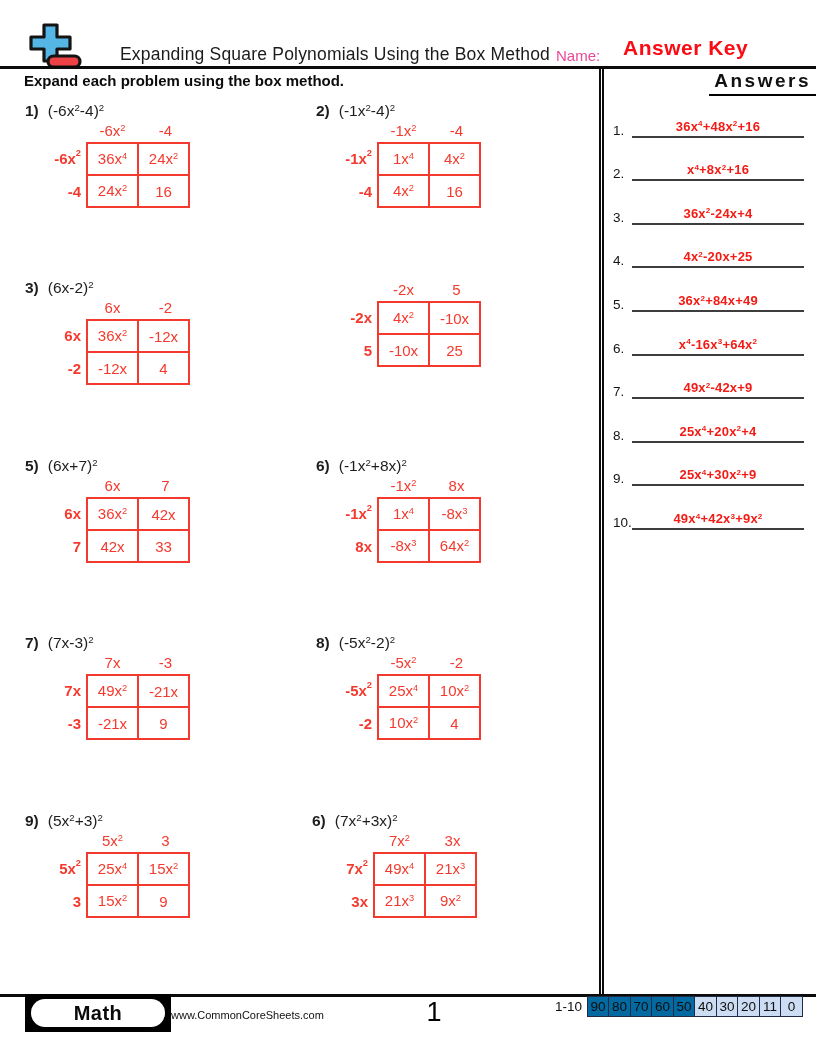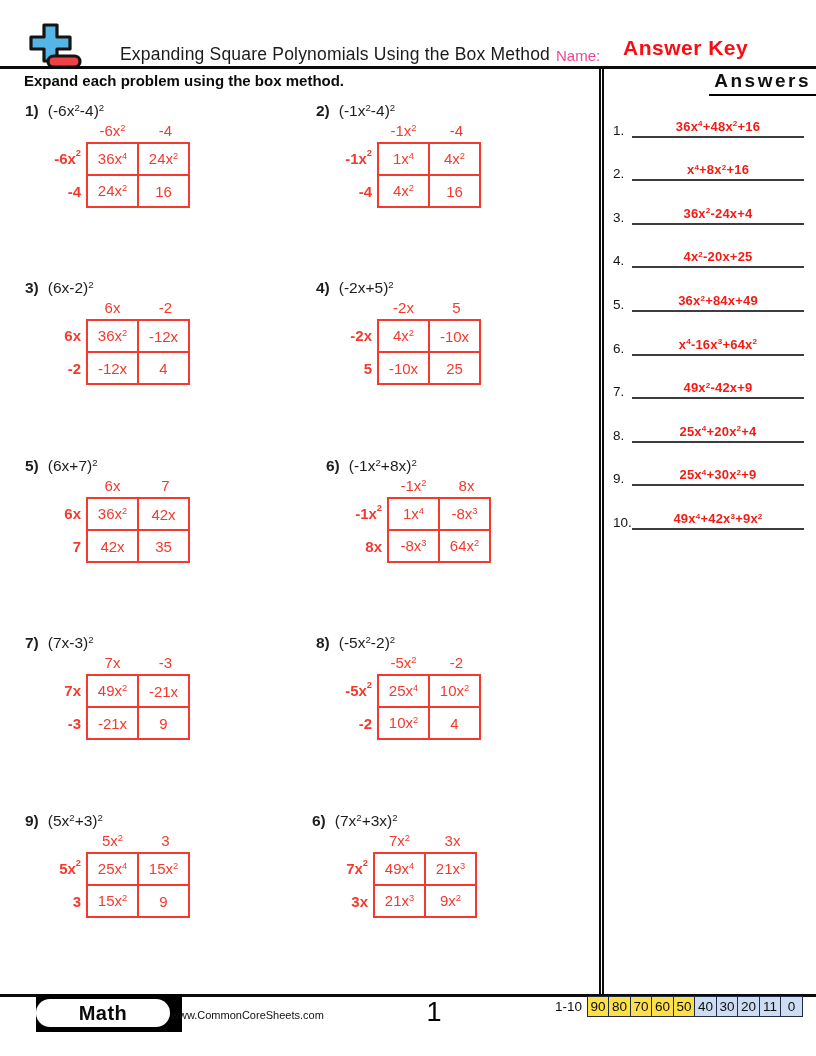--- a/index.html
+++ b/index.html
@@ -41,30 +41,30 @@
   .p-rowheads{width:61px;display:flex;flex-direction:column;box-sizing:border-box;}
   .p-rh{height:33px;display:flex;align-items:center;justify-content:flex-end;padding-right:5px;
         color:var(--red);font-weight:bold;font-size:15px;box-sizing:border-box;}
   .p-table{border-collapse:collapse;}
   .p-table td{width:49px;height:29px;border:2px solid var(--red);text-align:center;
         color:var(--red);font-size:15px;padding:0;line-height:1;}
 
   
   .footer-line{top:994px;}
   .math-badge{position:absolute;left:25px;top:994px;width:146px;height:38px;background:#000;
-        display:flex;align-items:center;margin-left:11px;}
+        display:flex;align-items:center;justify-content:center;}
   .math-pill{background:#fff;border-radius:17px;width:134px;height:28px;display:flex;
         align-items:center;justify-content:center;font-size:20px;font-weight:bold;color:#0a0a0a;letter-spacing:0.5px;}
   .website{position:absolute;left:171px;top:1009px;font-size:11px;color:#101010;}
   .page-num{position:absolute;left:404px;top:997px;width:60px;text-align:center;font-size:27px;color:#000;}
   .score{position:absolute;right:13px;top:996px;display:flex;align-items:center;}
   .score-label{font-size:13.5px;margin-right:6px;color:#0e0e0e;}
   #score-cells{display:flex;}
   .score-cell{display:flex;width:21px;height:19px;border:1.5px solid var(--score-border);
-        align-items:center;justify-content:center;font-size:13.5px;color:#0e0e0e;margin-left:-1.5px;background:#fde047;}
+        align-items:center;justify-content:center;font-size:13.5px;color:#0e0e0e;margin-left:-1.5px;background:#0369a1;}
   .score-cell.hl{background:var(--score-blue);}
 </style>
 </head>
 <body>
 
 <div class="page" style="--red: #f43a2e; --ans-red: #f31b14; --key-red: #fb0b13; --score-blue: #ccdcf2; --score-border: #1f2a44;">
 
   <svg class="icon-svg" width="64" height="48" viewBox="0 0 64 48">
     <path id="icon-plus" d="M23 3 h13 v12 h13 v12 h-13 v12 h-13 v-12 h-13 v-12 h13 z" stroke="#141414" stroke-width="3.2" stroke-linejoin="round" fill="#55b6e6"></path>
     <rect id="icon-minus" x="27" y="34" width="32" height="11" rx="5.5" stroke="#141414" stroke-width="3.2" fill="#ee4145"></rect>
@@ -194,21 +194,20 @@
               </tr>
               <tr>
                 <td class="p-cell">-12x</td>
                 <td class="p-cell">4</td>
               </tr>
             </tbody>
           </table>
         </div>
       </div>
       <div class="problem" style="left: 316px; top: 279px;">
-        <div class="p-head"><span class="p-num">4)</span><span class="p-expr">(-2x+5)<sup>2</sup></span></div>
         <div class="p-colheads">
           <span class="p-ch">-2x</span>
           <span class="p-ch">5</span>
         </div>
         <div class="p-body">
           <div class="p-rowheads">
             <span class="p-rh">-2x</span>
             <span class="p-rh">5</span>
           </div>
           <table class="p-table">
@@ -237,27 +236,27 @@
             <span class="p-rh">7</span>
           </div>
           <table class="p-table">
             <tbody>
               <tr>
                 <td class="p-cell">36x<sup>2</sup></td>
                 <td class="p-cell">42x</td>
               </tr>
               <tr>
                 <td class="p-cell">42x</td>
-                <td class="p-cell">35</td>
-              </tr>
-            </tbody>
-          </table>
-        </div>
-      </div>
-      <div class="problem" style="left: 326px; top: 457px;">
+                <td class="p-cell">33</td>
+              </tr>
+            </tbody>
+          </table>
+        </div>
+      </div>
+      <div class="problem" style="left: 316px; top: 457px;">
         <div class="p-head"><span class="p-num">6)</span><span class="p-expr">(-1x<sup>2</sup>+8x)<sup>2</sup></span></div>
         <div class="p-colheads">
           <span class="p-ch">-1x<sup>2</sup></span>
           <span class="p-ch">8x</span>
         </div>
         <div class="p-body">
           <div class="p-rowheads">
             <span class="p-rh">-1x<sup>2</sup></span>
             <span class="p-rh">8x</span>
           </div>

